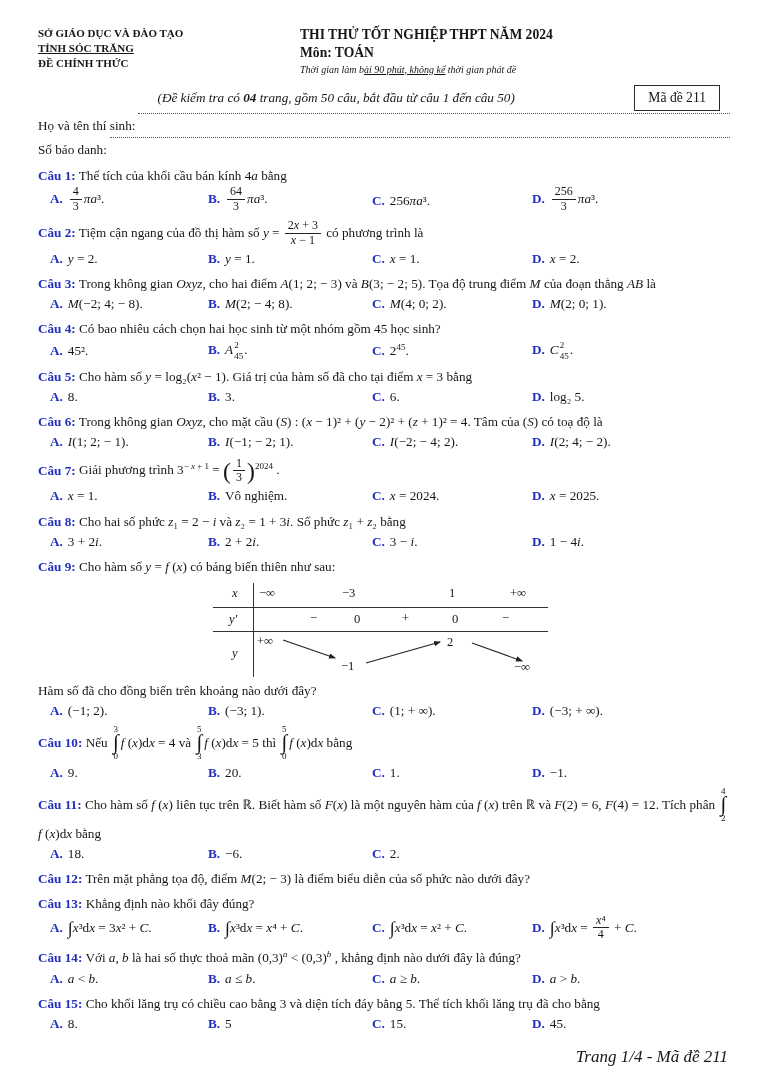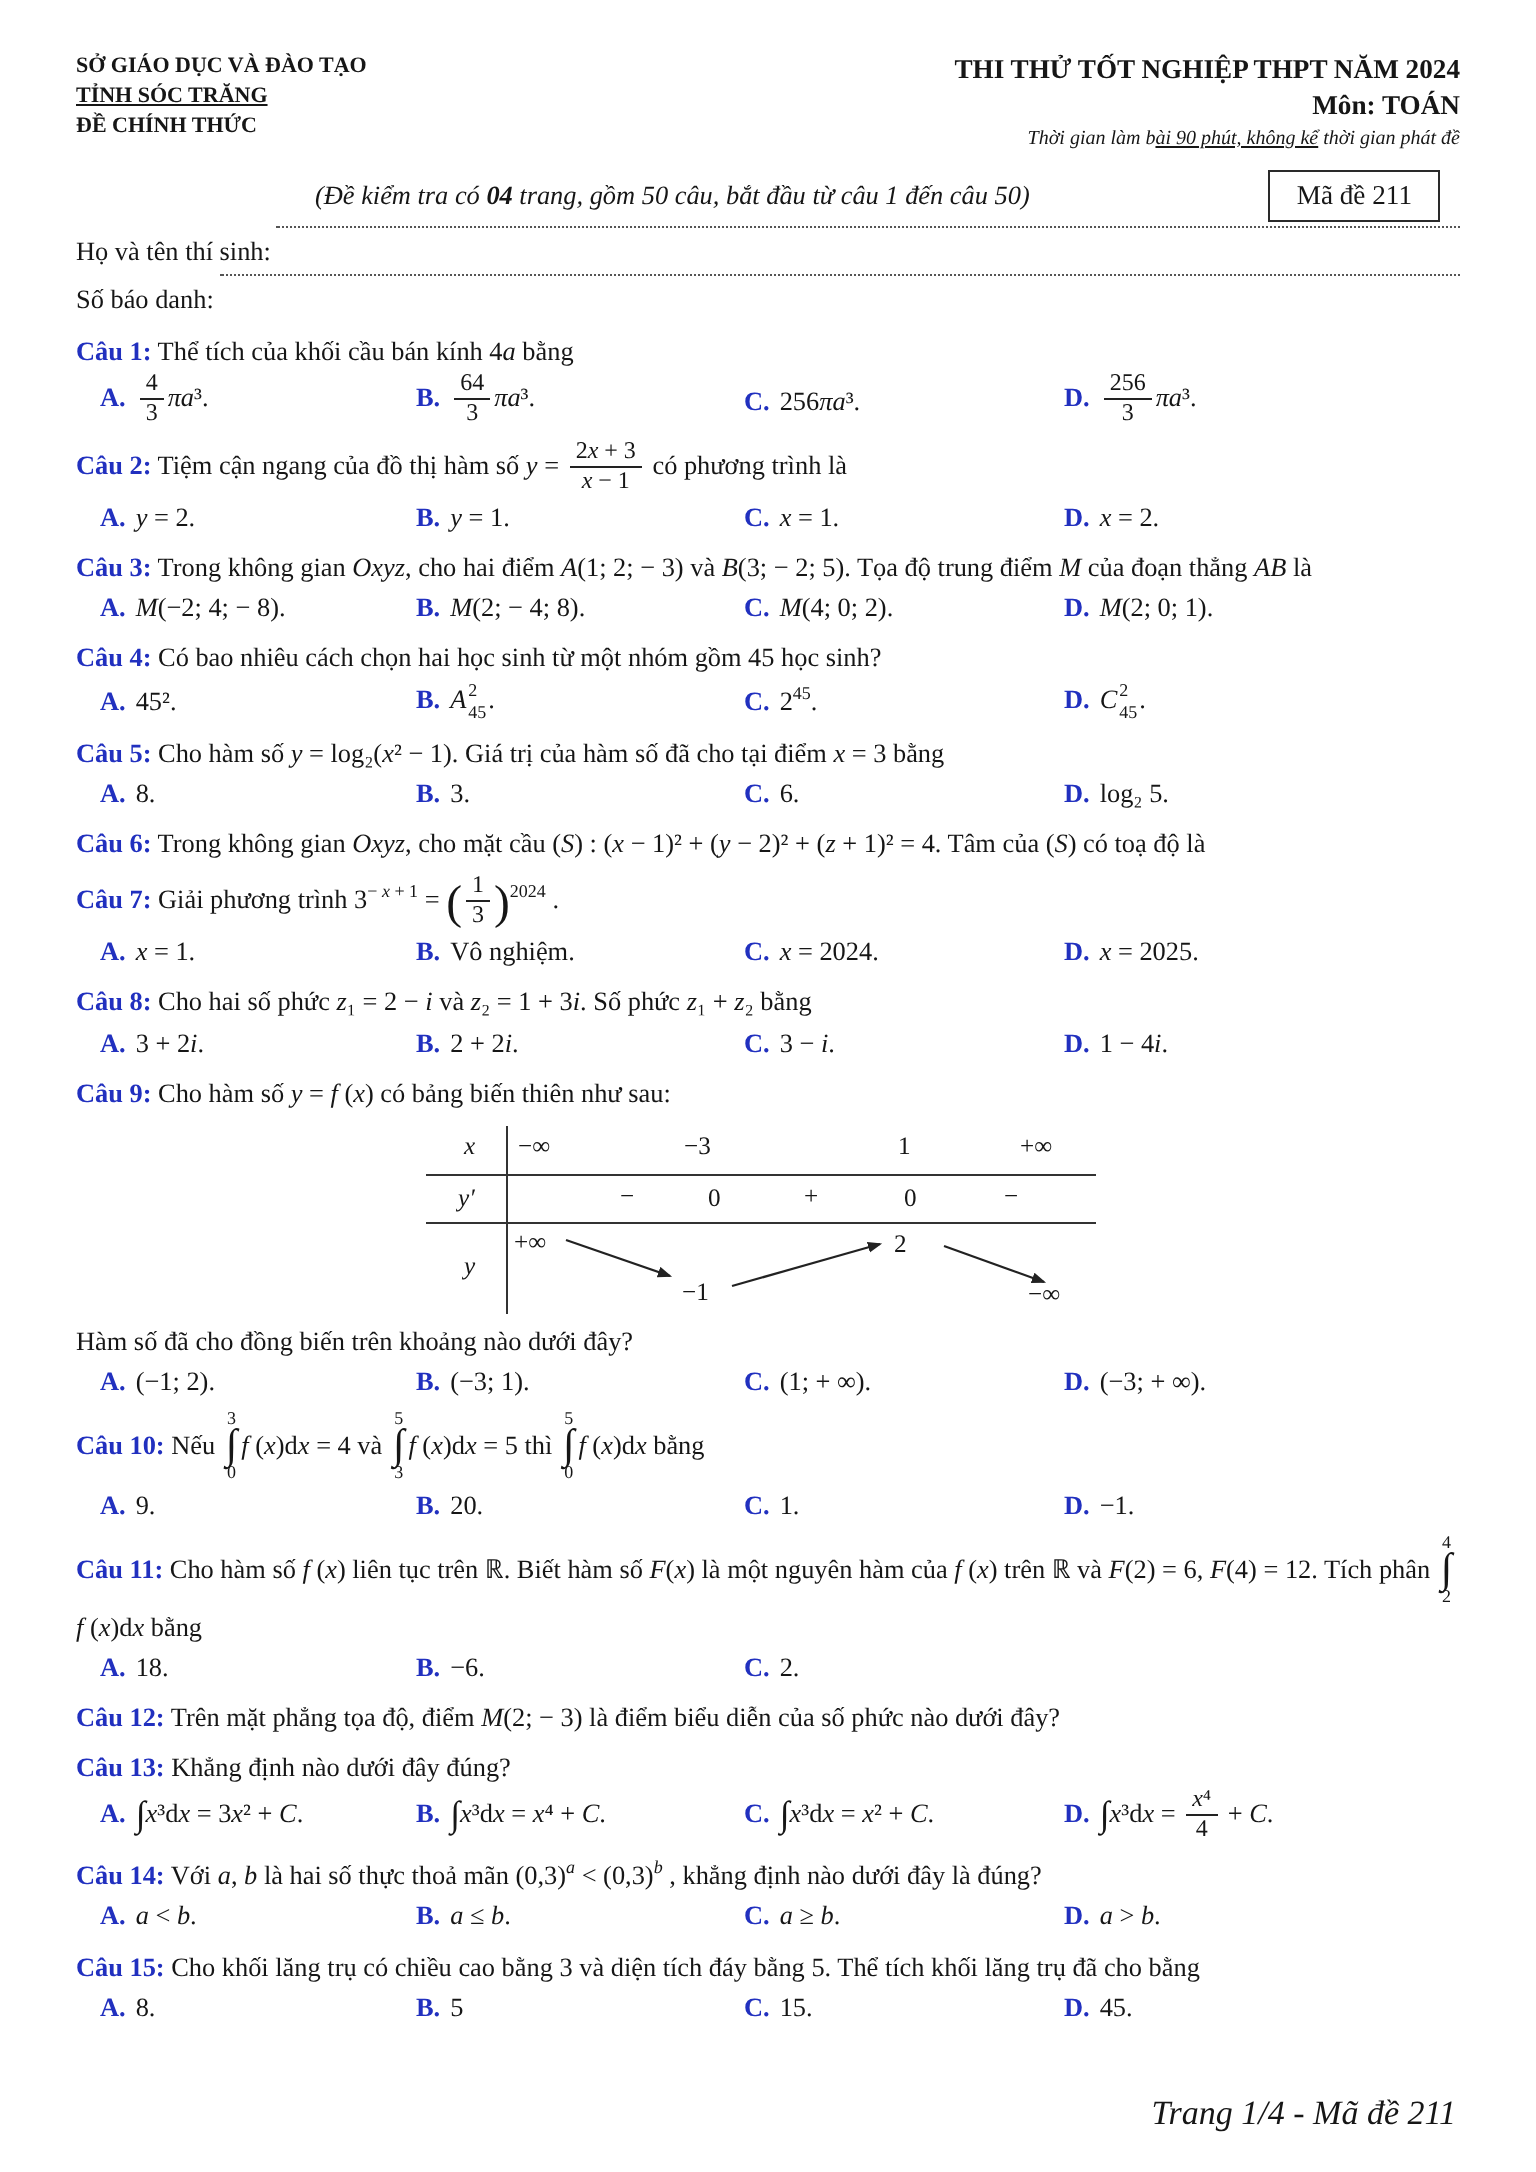--- a/index.html
+++ b/index.html
@@ -5,21 +5,21 @@
   :root{ --blue:#2130bf; --ink:#161616; }
   html,body{margin:0;padding:0;background:#fff;}
   body{width:768px;height:1086px;color:var(--ink);
        font-family:"Liberation Serif",serif;font-size:13.2px;line-height:1.45;overflow:hidden;}
   .page{position:relative;width:768px;height:1086px;box-sizing:border-box;padding:26px 38px 0 38px;}
   .it{font-style:italic;}
   .u{text-decoration:underline;}
   
   .hdr{display:flex;justify-content:space-between;align-items:flex-start;}
   .hdr-left{width:260px;font-weight:bold;line-height:1.35;font-size:11px;}
-  .hdr-right{width:430px;text-align:right;line-height:1.35;}
+  .hdr-right{width:430px;text-align:left;line-height:1.35;}
   .hdr-right .t1,.hdr-right .t2{font-weight:bold;font-size:13.6px;}
   .hdr-right .t3{font-style:italic;font-size:10px;}
   .note-row{display:flex;align-items:center;margin-top:9px;}
   .note{flex:1;text-align:center;font-style:italic;}
   .code-box{border:1.6px solid #2a2a2a;padding:2px 13px;font-weight:normal;font-size:13.6px;white-space:nowrap;margin-right:10px;}
   .fill-row{display:flex;align-items:flex-start;margin-top:5px;}
   .fill-row .lbl{white-space:nowrap;margin-right:3px;}
   .leader{flex:1;border-bottom:1.6px dotted #555;transform:translateY(-3px);}
   
   #questions{margin-top:7px;}
@@ -143,20 +143,26 @@
         <p class="stem"><b class="qlabel">Câu 5:</b> <span>Cho hàm số <i>y</i> = log₂(<i>x</i>² − 1). Giá trị của hàm số đã cho tại điểm <i>x</i> = 3 bằng</span></p>
         <div class="opts">
           <span class="opt"><b class="olabel">A.</b><span>8.</span></span>
           <span class="opt"><b class="olabel">B.</b><span>3.</span></span>
           <span class="opt"><b class="olabel">C.</b><span>6.</span></span>
           <span class="opt"><b class="olabel">D.</b><span>log₂ 5.</span></span>
         </div>
       </div>
       <div class="q">
         <p class="stem"><b class="qlabel">Câu 6:</b> <span>Trong không gian <i>Oxyz</i>, cho mặt cầu (<i>S</i>) : (<i>x</i> − 1)² + (<i>y</i> − 2)² + (<i>z</i> + 1)² = 4. Tâm của (<i>S</i>) có toạ độ là</span></p>
+        <div class="opts">
+          <span class="opt"><b class="olabel">A.</b><span><i>I</i>(1; 2; − 1).</span></span>
+          <span class="opt"><b class="olabel">B.</b><span><i>I</i>(−1; − 2; 1).</span></span>
+          <span class="opt"><b class="olabel">C.</b><span><i>I</i>(−2; − 4; 2).</span></span>
+          <span class="opt"><b class="olabel">D.</b><span><i>I</i>(2; 4; − 2).</span></span>
+        </div>
       </div>
       <div class="q">
         <p class="stem"><b class="qlabel">Câu 7:</b> <span>Giải phương trình 3<sup>− <i>x</i> + 1</sup> = <span class="bigp">(</span><span class="frac">
               <span class="fn">1</span>
               <span class="fd">3</span>
             </span><span class="bigp">)</span><sup>2024</sup> .</span></p>
         <div class="opts">
           <span class="opt"><b class="olabel">A.</b><span><i>x</i> = 1.</span></span>
           <span class="opt"><b class="olabel">B.</b><span>Vô nghiệm.</span></span>
           <span class="opt"><b class="olabel">C.</b><span><i>x</i> = 2024.</span></span>
@@ -245,21 +251,21 @@
         <div class="opts">
           <span class="opt"><b class="olabel">A.</b><span>18.</span></span>
           <span class="opt"><b class="olabel">B.</b><span>−6.</span></span>
           <span class="opt"><b class="olabel">C.</b><span>2.</span></span>
         </div>
       </div>
       <div class="q">
         <p class="stem"><b class="qlabel">Câu 12:</b> <span>Trên mặt phẳng tọa độ, điểm <i>M</i>(2; − 3) là điểm biểu diễn của số phức nào dưới đây?</span></p>
       </div>
       <div class="q">
-        <p class="stem"><b class="qlabel">Câu 13:</b> <span>Khẳng định nào dưới đây đúng?</span></p>
+        <p class="stem"><b class="qlabel">Câu 13:</b> <span>Khẳng định nào khối đây đúng?</span></p>
         <div class="opts">
           <span class="opt"><b class="olabel">A.</b><span><span class="bigint">∫</span><i>x</i>³d<i>x</i> = 3<i>x</i>² + <i>C</i>.</span></span>
           <span class="opt"><b class="olabel">B.</b><span><span class="bigint">∫</span><i>x</i>³d<i>x</i> = <i>x</i>⁴ + <i>C</i>.</span></span>
           <span class="opt"><b class="olabel">C.</b><span><span class="bigint">∫</span><i>x</i>³d<i>x</i> = <i>x</i>² + <i>C</i>.</span></span>
           <span class="opt"><b class="olabel">D.</b><span><span class="bigint">∫</span><i>x</i>³d<i>x</i> = <span class="frac">
                 <span class="fn"><i>x</i>⁴</span>
                 <span class="fd">4</span>
               </span> + <i>C</i>.</span></span>
         </div>
       </div>

